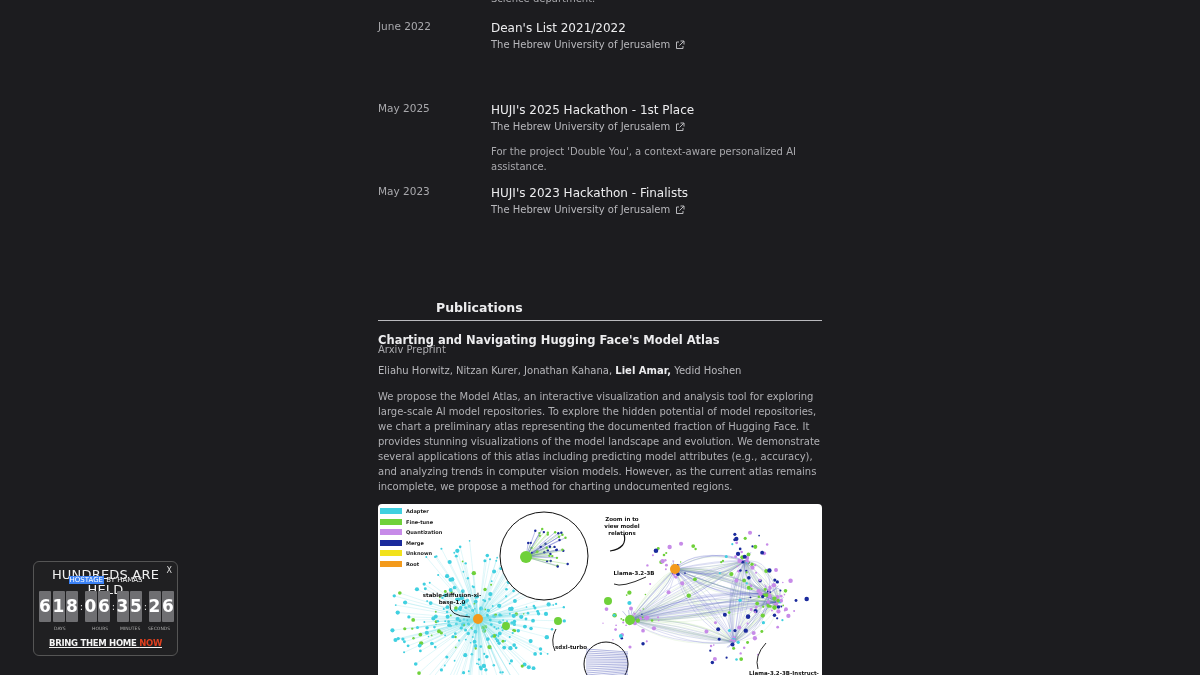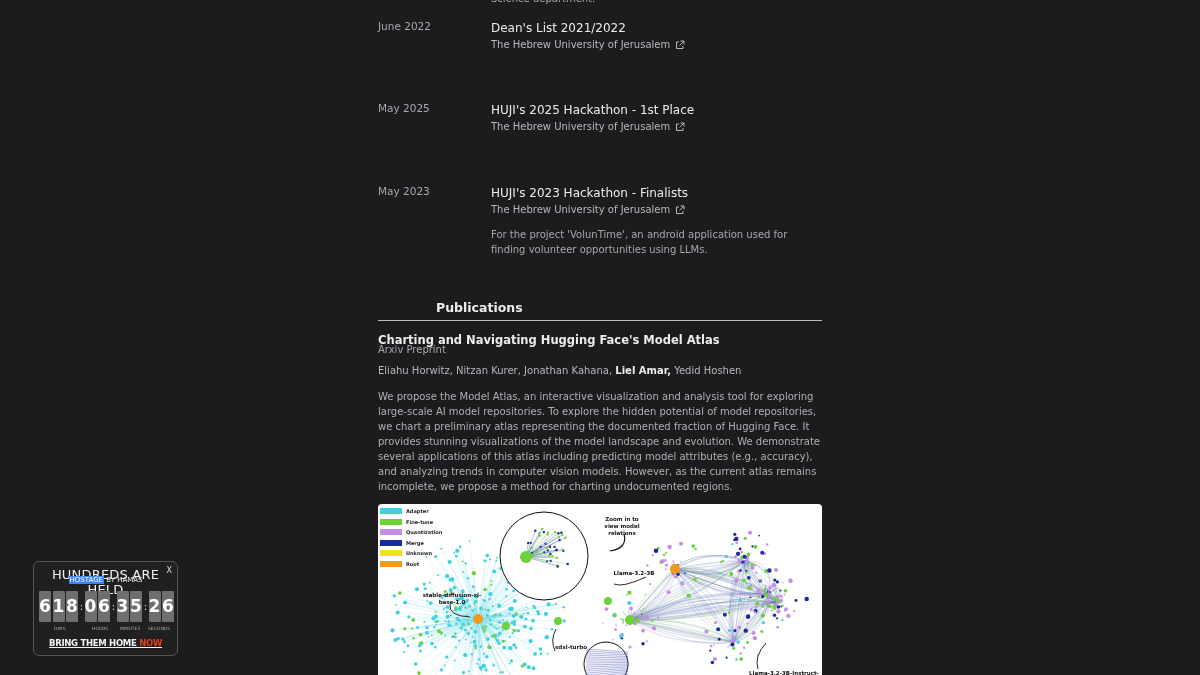--- a/index.html
+++ b/index.html
@@ -69,35 +69,35 @@
     <div class="date">May 2025</div>
     <div class="body">
       <div class="title">HUJI's 2025 Hackathon - 1st Place</div>
       <div class="org">
         <span>The Hebrew University of Jerusalem</span>
         <svg viewBox="0 0 10 10">
             <path d="M4 2H1.5v6.5H8V6" fill="none" stroke="#b8b8bc" stroke-width="1"></path>
             <path d="M5.5 1H9v3.5M9 1L4.5 5.5" fill="none" stroke="#b8b8bc" stroke-width="1"></path>
           </svg>
       </div>
+      <div class="desc">For the project 'Double You', a context-aware personalized AI assistance.</div>
     </div>
   </div>
 
   <div class="award" style="top:185px">
     <div class="date">May 2023</div>
     <div class="body">
       <div class="title">HUJI's 2023 Hackathon - Finalists</div>
       <div class="org">
         <span>The Hebrew University of Jerusalem</span>
         <svg viewBox="0 0 10 10">
             <path d="M4 2H1.5v6.5H8V6" fill="none" stroke="#b8b8bc" stroke-width="1"></path>
             <path d="M5.5 1H9v3.5M9 1L4.5 5.5" fill="none" stroke="#b8b8bc" stroke-width="1"></path>
           </svg>
       </div>
-      <div class="desc">For the project 'VolunTime', an android application used for finding volunteer opportunities using LLMs.</div>
     </div>
   </div>
 
   <div class="sec-title">Publications</div>
   <div class="sec-rule"></div>
 
   <div class="pub-title">Charting and Navigating Hugging Face's Model Atlas</div>
   <div class="pub-venue">Arxiv Preprint</div>
   <div class="pub-authors"><span>Eliahu Horwitz, Nitzan Kurer, Jonathan Kahana, </span><b>Liel Amar,</b><span> Yedid Hoshen</span></div>
   <div class="pub-abstract">We propose the Model Atlas, an interactive visualization and analysis tool for exploring large-scale AI model repositories. To explore the hidden potential of model repositories, we chart a preliminary atlas representing the documented fraction of Hugging Face. It provides stunning visualizations of the model landscape and evolution. We demonstrate several applications of this atlas including predicting model attributes (e.g., accuracy), and analyzing trends in computer vision models. However, as the current atlas remains incomplete, we propose a method for charting undocumented regions.</div>

